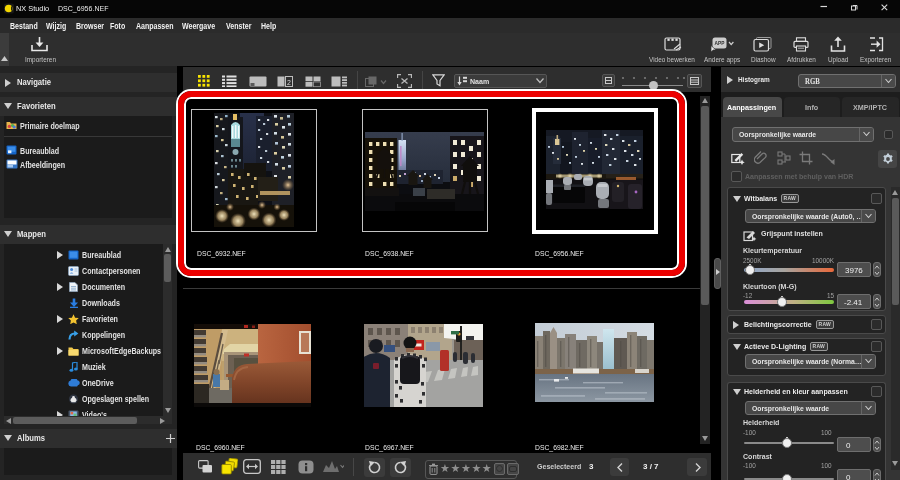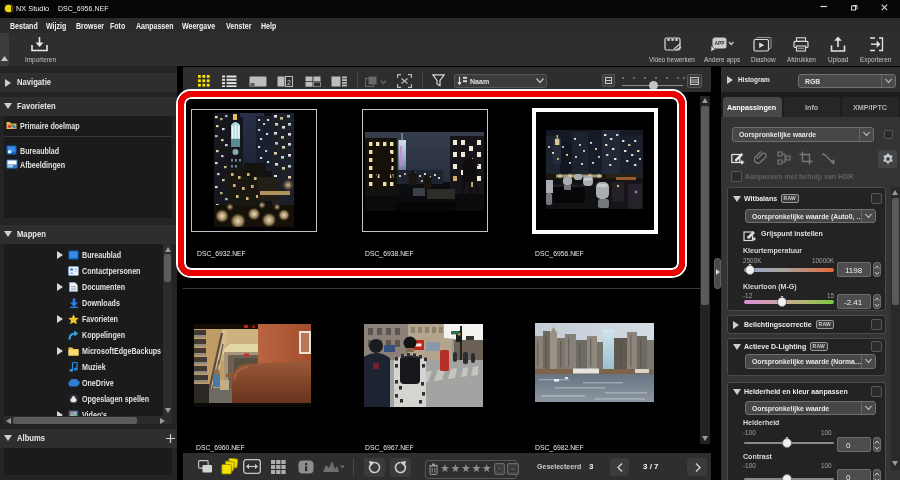--- a/index.html
+++ b/index.html
@@ -1029,21 +1029,21 @@
       <polygon points="0,0 4,3 0,6" fill="#cfcfcf"></polygon>
     </svg>
 
 <div id="rpanel">
 
 <div class="abs" style="left:721px;top:67px;width:179px;height:25px;background:#2e2e2e;"></div>
 <svg class="abs" style="left:727px;top:76px;" width="6" height="8">
         <polygon points="0,0 6,4 0,8" fill="#cfcfcf"></polygon>
       </svg>
 <div class="t" style="left:738px;top:74.5px;font-size:8px;font-weight:bold;color:#e8e8e8;transform-origin:0 0;transform:scaleX(0.8);">Histogram</div>
-<div class="dd" style="left:797.5px;top:74px;width:98px;height:14px;">
+<div class="dd" style="left:797.5px;top:74px;width:98px;height:14px;font-family:Liberation Serif, serif;">
   <span class="lbl">RGB</span>
         <span class="chev">
           <svg width="7" height="5">
             <path d="M0.5,0.5 L3.5,4 L6.5,0.5" stroke="#cfcfcf" stroke-width="1.1" fill="none"></path>
           </svg>
         </span>
 </div>
 
 <div class="abs" style="left:721px;top:92px;width:179px;height:25px;background:#1d1d1d;"></div>
 <div class="abs" style="left:722.5px;top:97px;width:59px;height:20px;background:#484848;border-radius:4px 4px 0 0;"></div>
@@ -1114,21 +1114,21 @@
   <path d="M11,8.5 l.8,1.6 1.6,.8 -1.6,.8 -.8,1.6 -.8,-1.6 -1.6,-.8 1.6,-.8 Z" fill="#d8d8d8"></path>
 </svg>
 <div class="t" style="left:761px;top:229px;font-size:8px;font-weight:bold;color:#e0e0e0;transform-origin:0 0;transform:scaleX(0.88);">Grijspunt instellen</div>
 <div class="t seclbl" style="left:742.5px;top:246px;">Kleurtemperatuur</div>
 <div class="t rangelbl" style="left:742.5px;top:255.5px;">2500K</div>
 <div class="t rangelbl" style="left:812px;top:255.5px;">10000K</div>
 <div class="abs" style="left:744px;top:267.5px;width:90px;height:4px;border-radius:2px;background:linear-gradient(to right,#8fa8cc,#a8a49e 45%,#e8683a);"></div>
 <div class="abs" style="left:748.5px;top:263.5px;width:2px;height:5px;background:#c8c8c8;"></div>
 <div class="thumbcirc" style="left:744.5px;top:264.5px;"></div>
 <div class="vb" style="left:837px;top:261.5px;width:34px;height:15px;">
-  <div class="t" style="left:7px;top:3px;font-size:8px;">1198</div>
+  <div class="t" style="left:7px;top:3px;font-size:8px;">3976</div>
   <span class="sp"><svg width="6" height="13">
             <path d="M1,4.5 l2,-2.5 2,2.5 M1,8 l2,2.5 2,-2.5" stroke="#c8c8c8" stroke-width="1" fill="none"></path>
           </svg></span>
 </div>
 <div class="t seclbl" style="left:742.5px;top:281.5px;">Kleurtoon (M-G)</div>
 <div class="t rangelbl" style="left:742.5px;top:291px;">-12</div>
 <div class="t rangelbl" style="left:827px;top:291px;">15</div>
 <div class="abs" style="left:744px;top:299.5px;width:90px;height:4px;border-radius:2px;background:linear-gradient(to right,#da8ed8,#c0b184 55%,#7ec83e);"></div>
 <div class="abs" style="left:780.5px;top:295.5px;width:2px;height:5px;background:#c8c8c8;"></div>
 <div class="thumbcirc" style="left:776.5px;top:296.5px;"></div>

